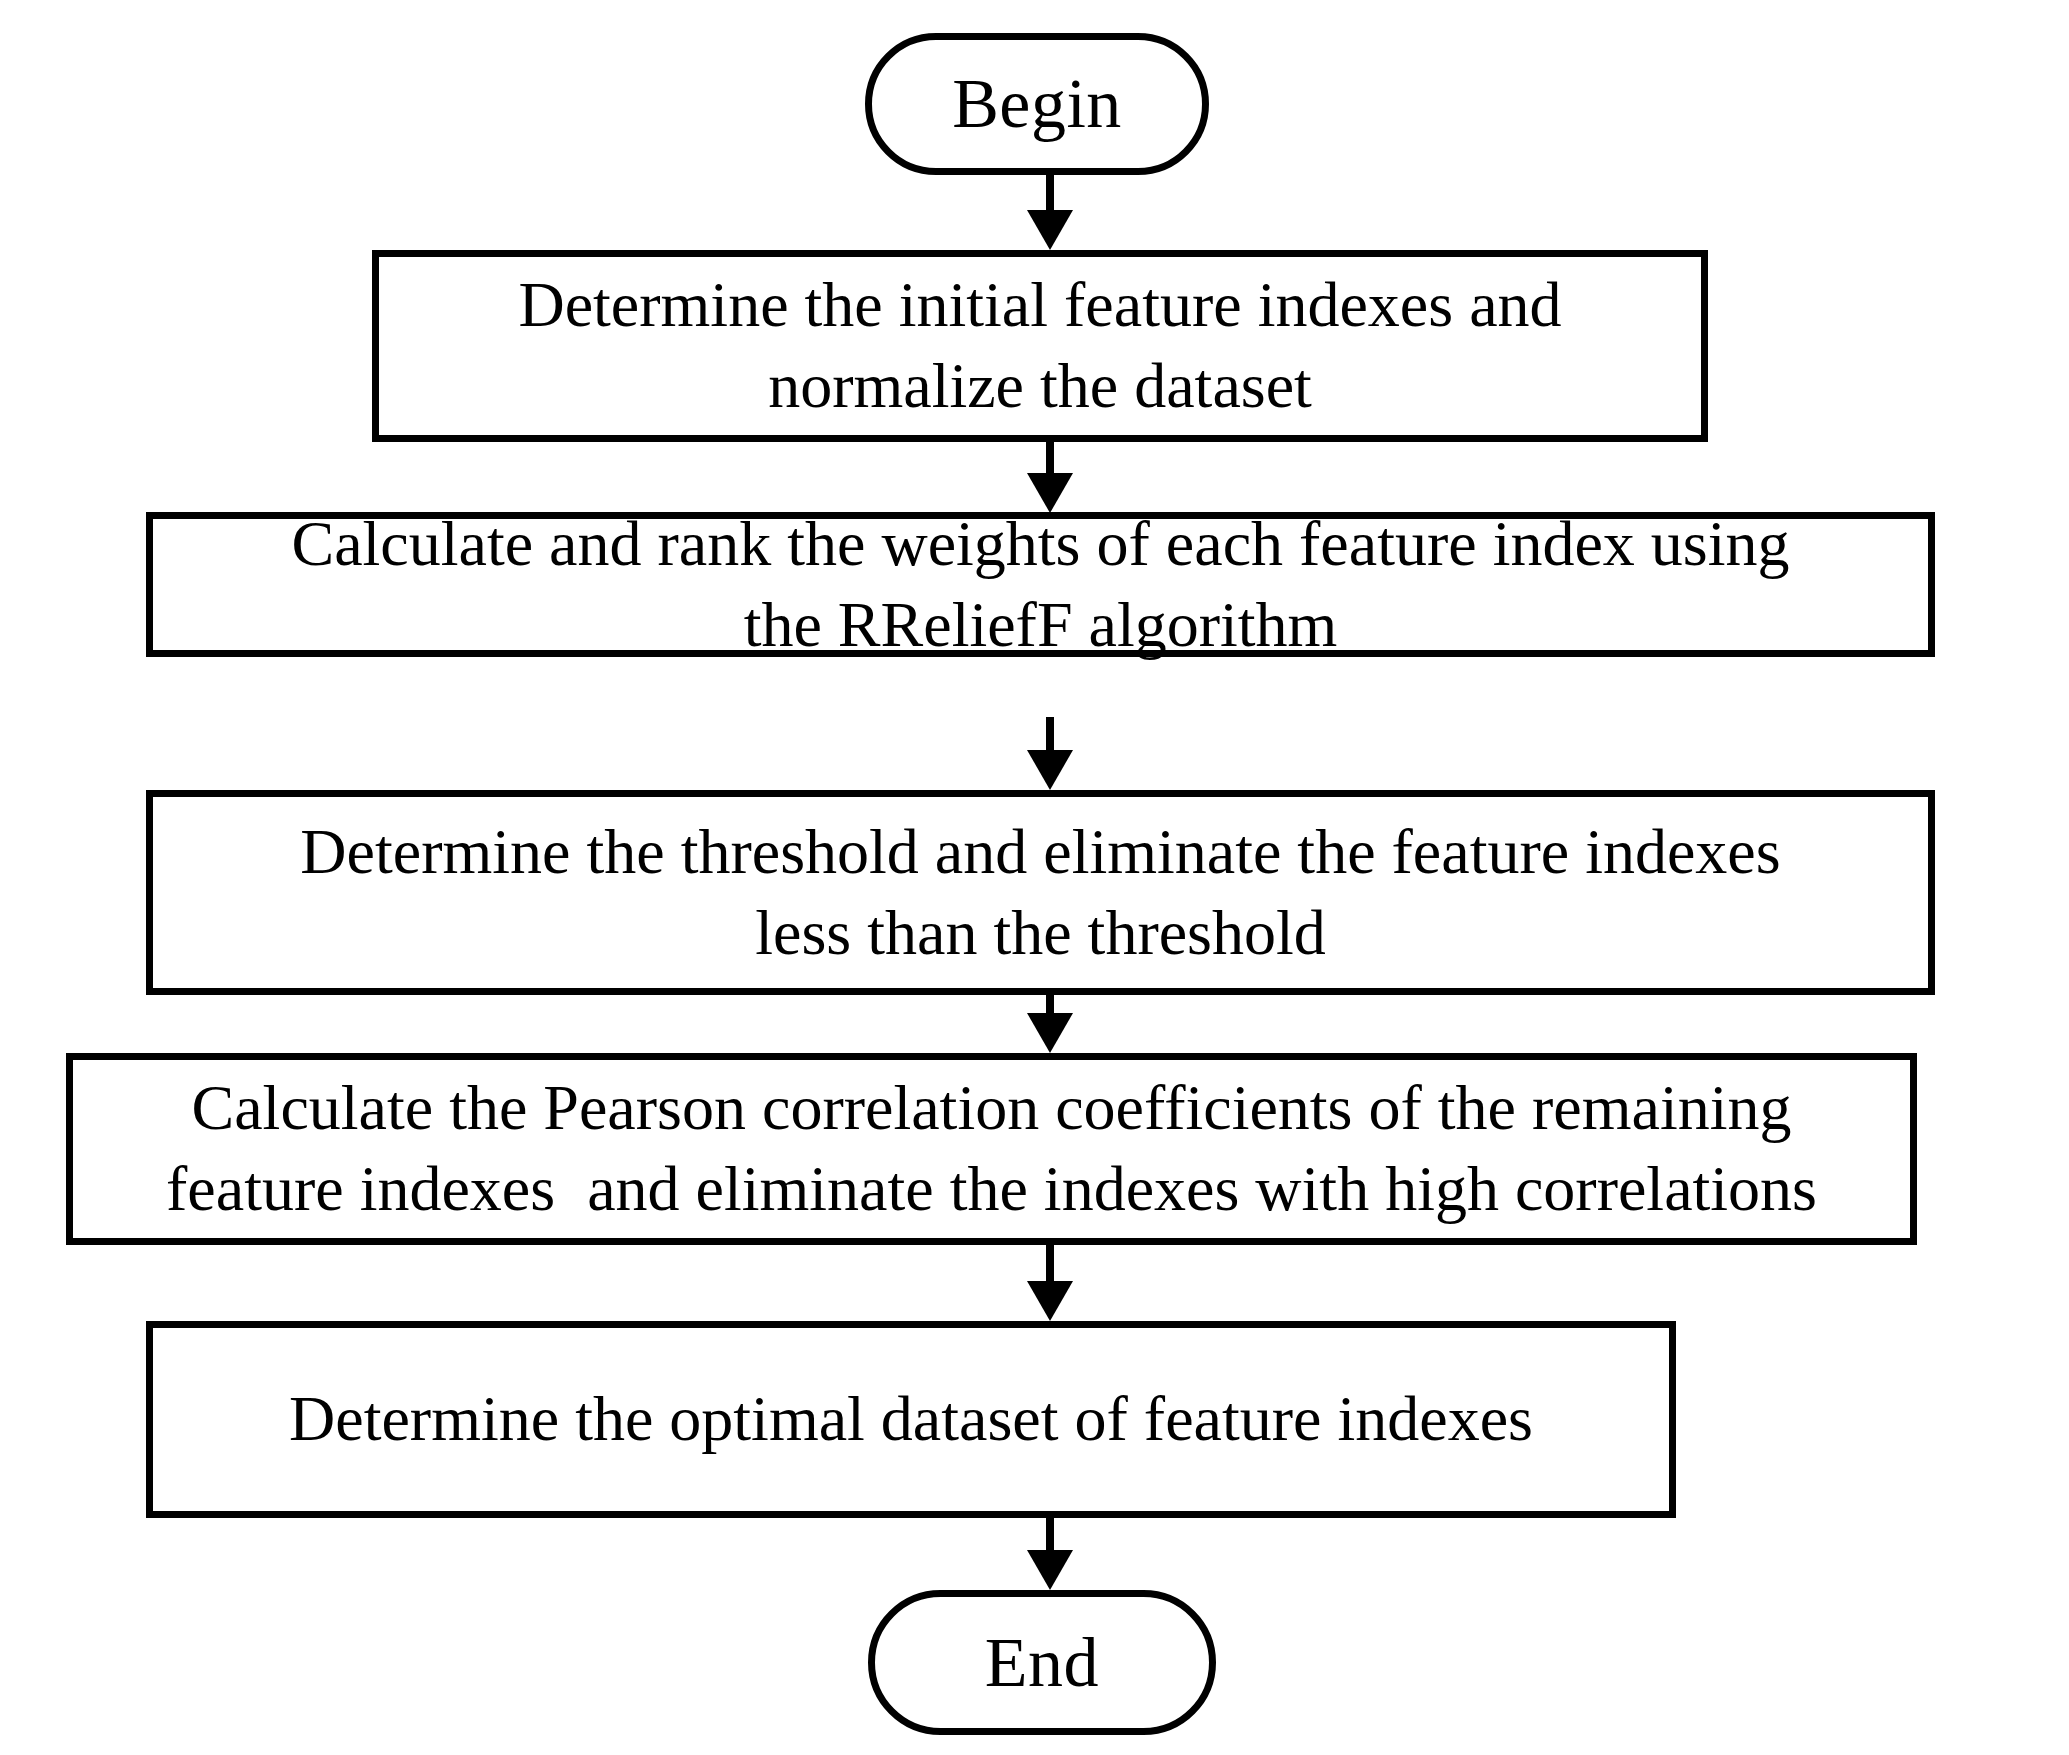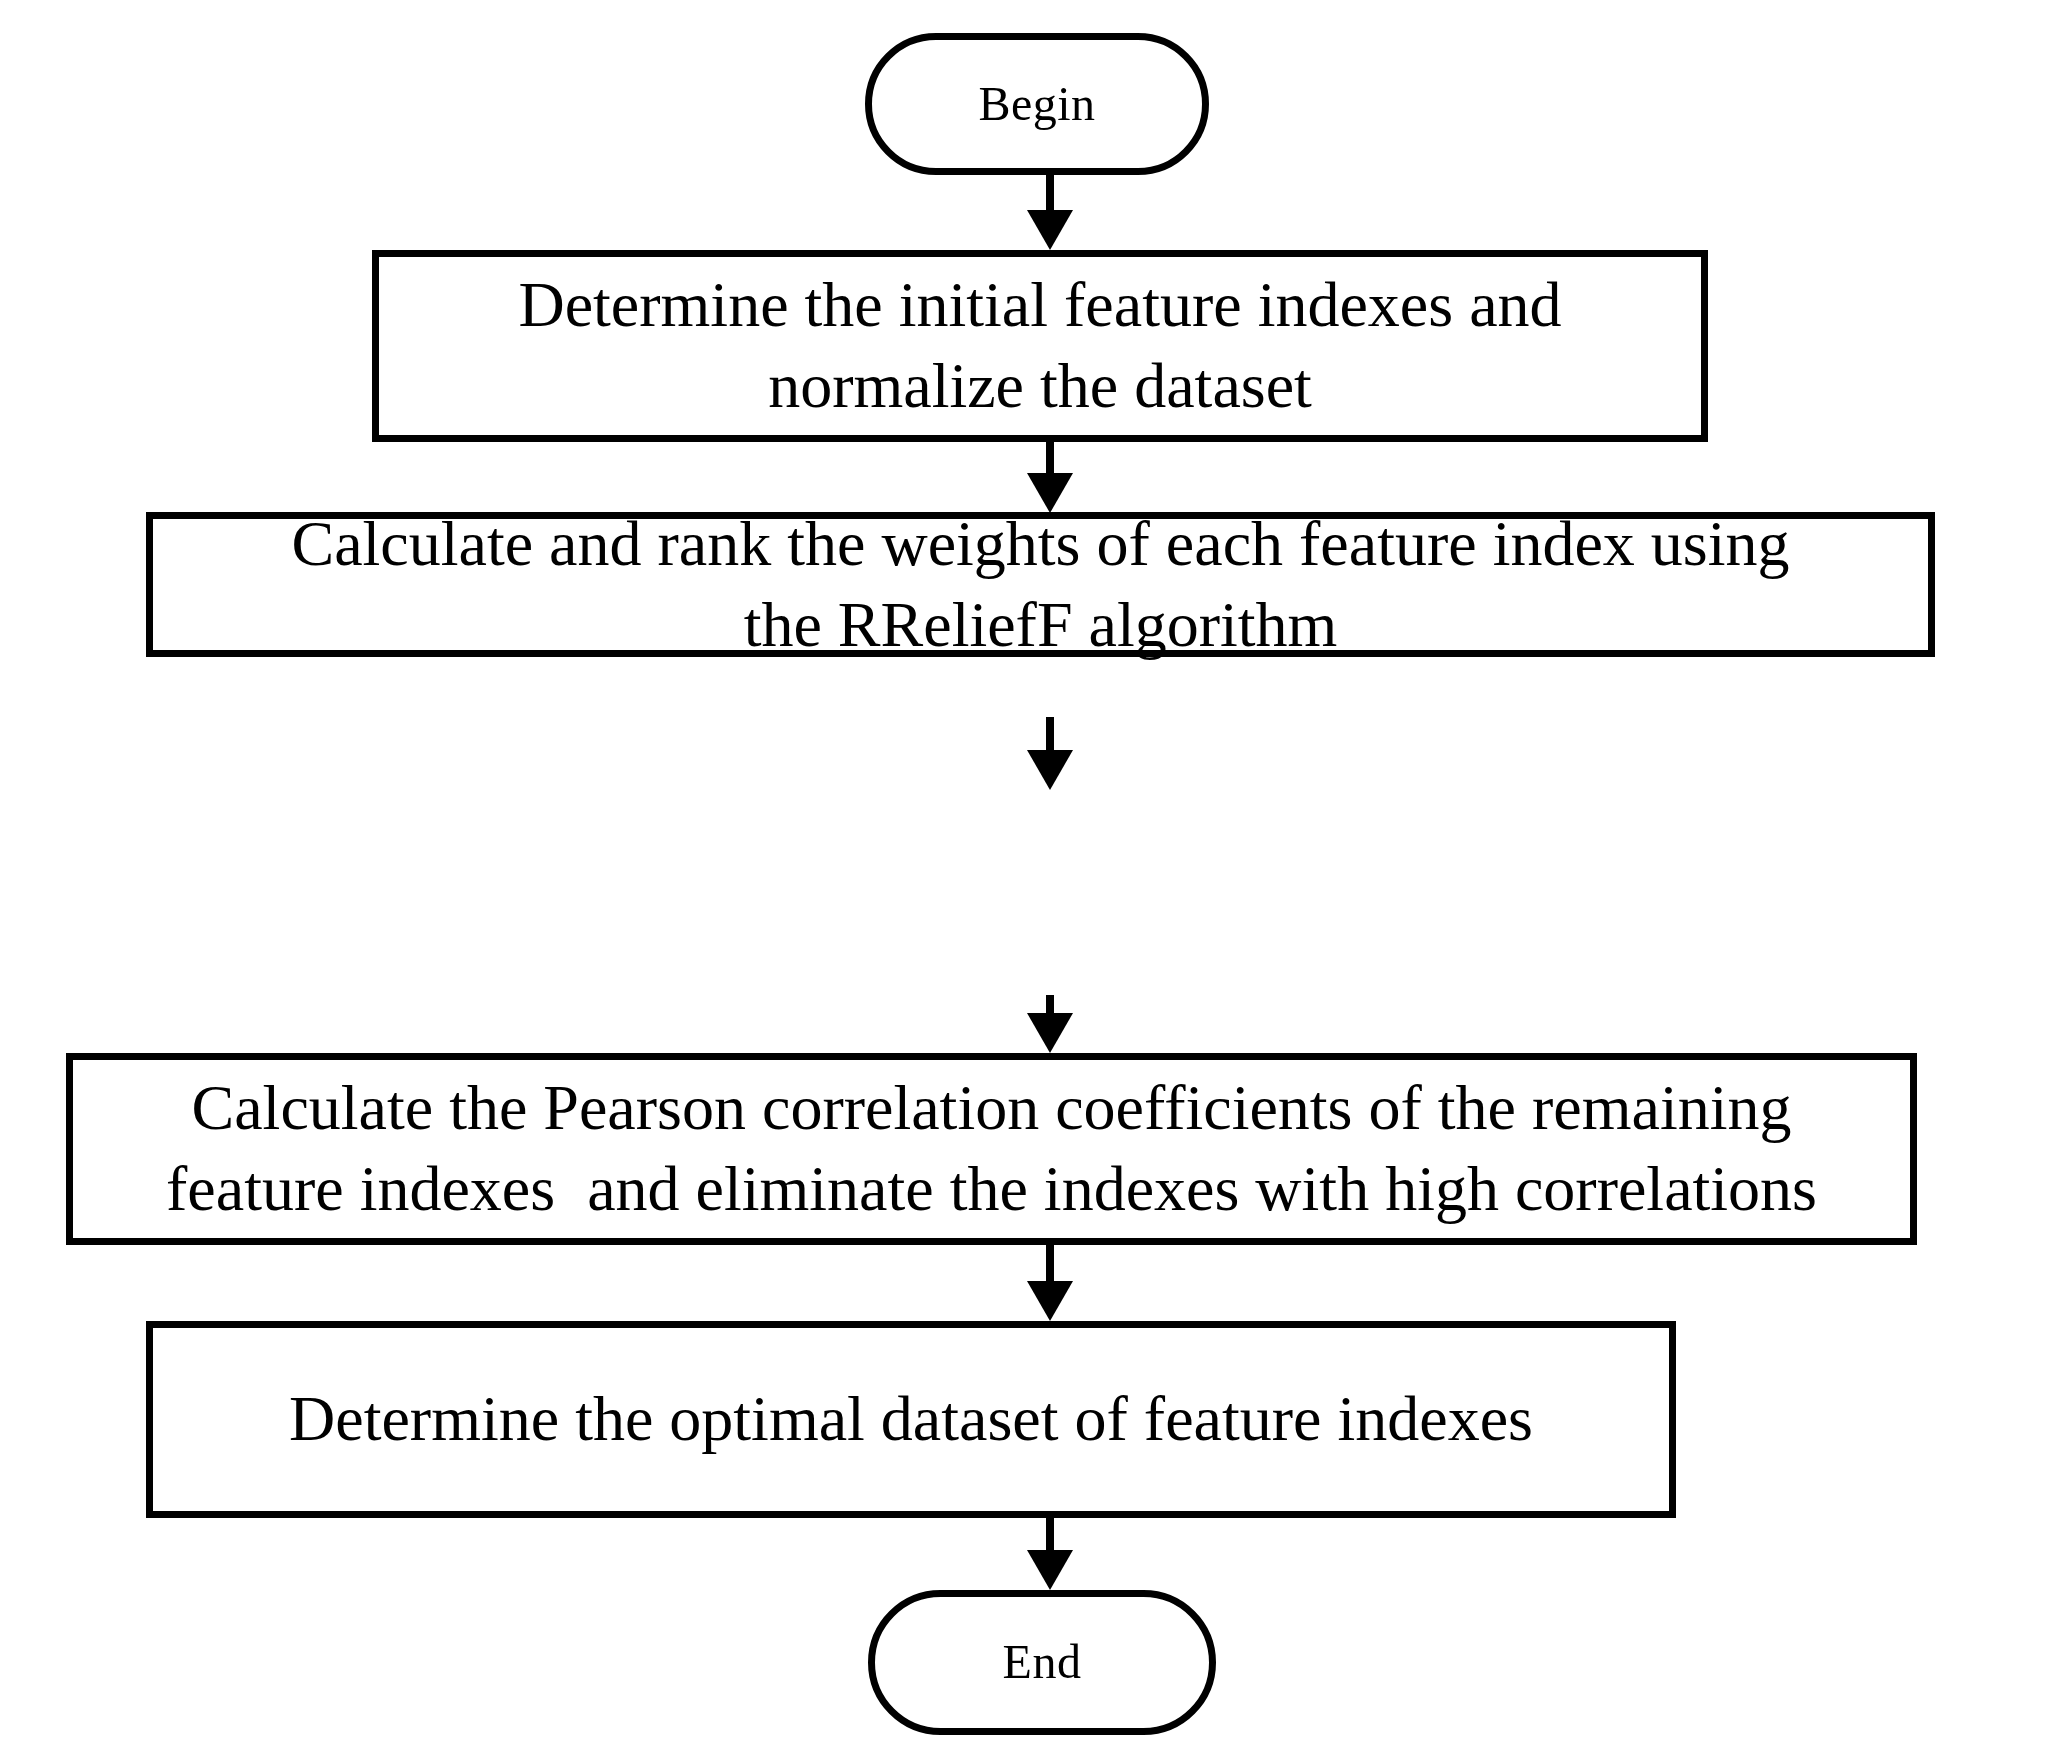--- a/index.html
+++ b/index.html
@@ -26,21 +26,21 @@
     position: absolute;
     box-sizing: border-box;
     border: 7px solid #000000;
     border-radius: 999px;
     background: #ffffff;
     display: flex;
     align-items: center;
     justify-content: center;
   }
   .terminator .node-label {
-    font-size: 48px;
+    font-size: 70px;
     line-height: 1.05;
     letter-spacing: 0.5px;
     white-space: nowrap;
   }
 
   
   .process {
     position: absolute;
     box-sizing: border-box;
     border: 7px solid #000000;
@@ -110,20 +110,24 @@
   <div class="process" style="left:146px; top:512px; width:1789px; height:145px;">
     <span class="node-label">Calculate and rank the weights of each feature index using
 the RReliefF algorithm</span>
   </div>
 
   <div class="connector" style="left:1050px; top:717px; height:73px;">
     <div class="stem" style="height:40px;"></div>
     <div class="head" style="top:33px;"></div>
   </div>
 
+  <div class="process" style="left:146px; top:790px; width:1789px; height:205px;">
+    <span class="node-label">Determine the threshold and eliminate the feature indexes
+less than the threshold</span>
+  </div>
 
   <div class="connector" style="left:1050px; top:995px; height:58px;">
     <div class="stem" style="height:26px;"></div>
     <div class="head" style="top:18px;"></div>
   </div>
 
   <div class="process" style="left:34px; top:1053px; width:1851px; height:192px;margin-left:32px;">
     <span class="node-label">Calculate the Pearson correlation coefficients of the remaining
 feature indexes  and eliminate the indexes with high correlations</span>
   </div>

